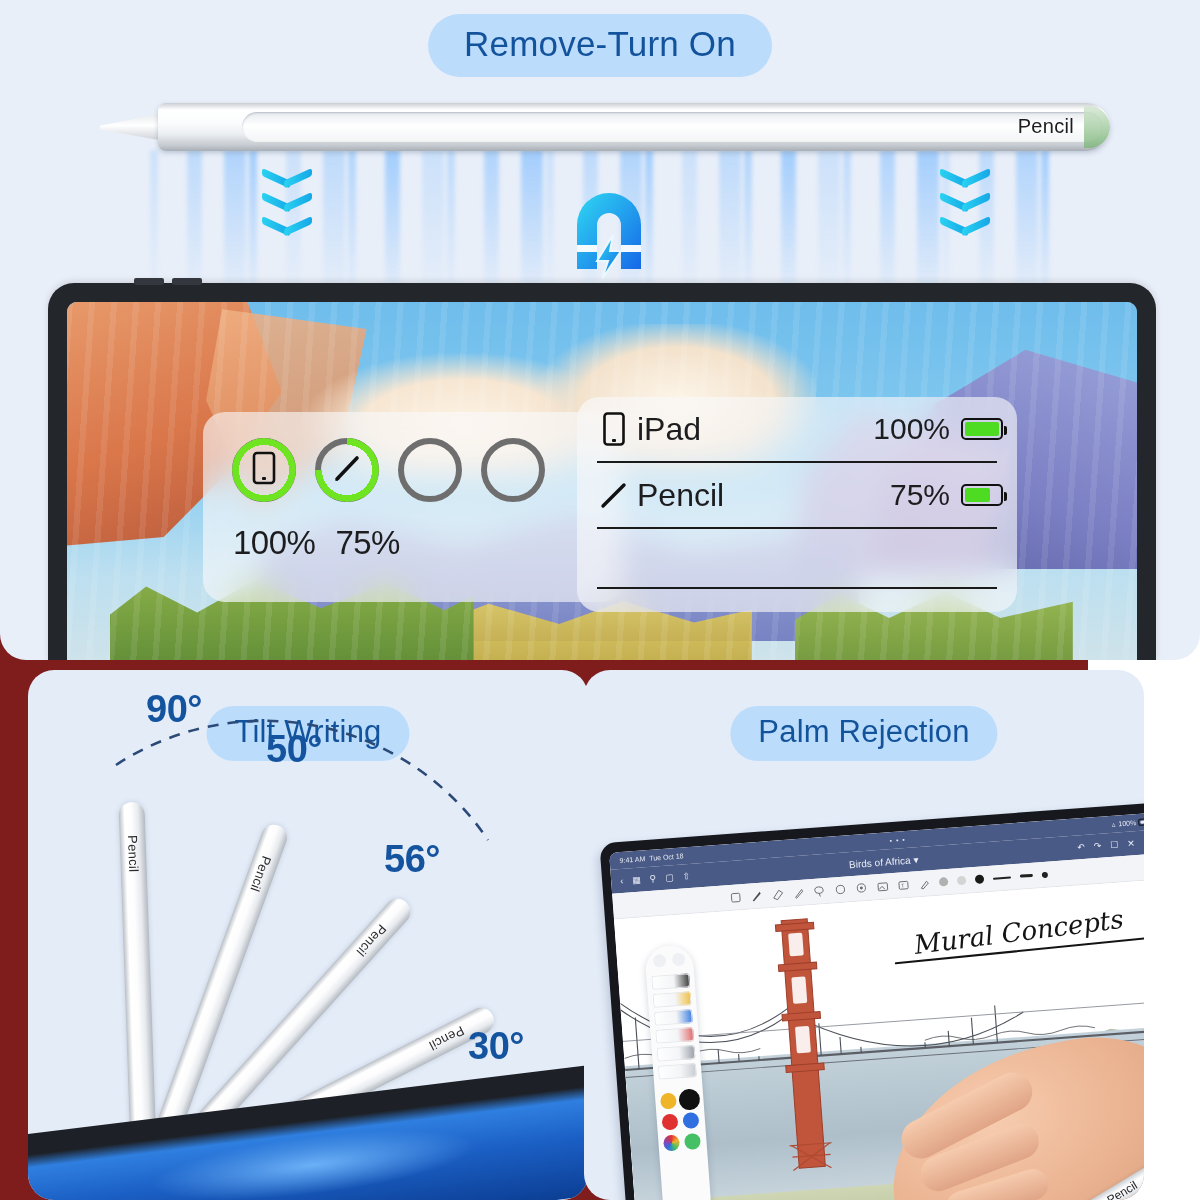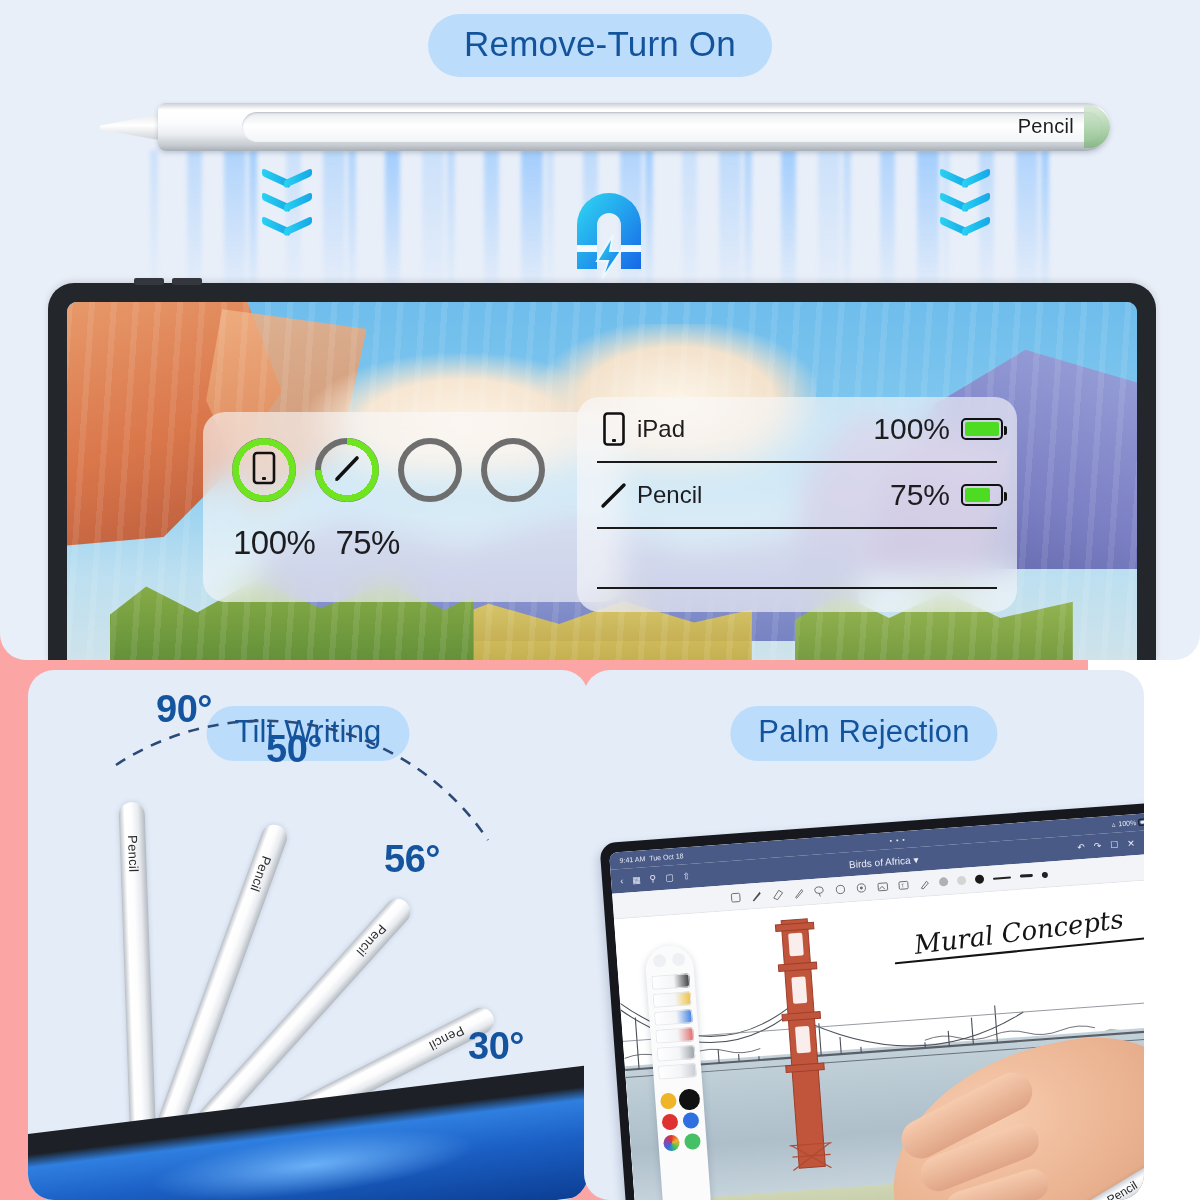--- a/index.html
+++ b/index.html
@@ -3,21 +3,21 @@
 <meta charset="utf-8">
 <title>Stylus Pencil Feature Panel</title>
 <style>
   * { box-sizing: border-box; margin: 0; padding: 0; }
   html, body {
     width: 1200px; height: 1200px;
     background: #ffffff;
     font-family: "Liberation Sans", sans-serif;
     overflow: hidden;
   }
-  .page { position: relative; width: 1088px; height: 1200px; background: #fca5a5; }
+  .page { position: relative; width: 1088px; height: 1200px; background: #7f1d1d; }
 
   
   .pill {
     display: inline-block;
     background: #bcdcfb;
     color: #12539c;
     border-radius: 999px;
     font-weight: 500;
     letter-spacing: .2px;
     white-space: nowrap;
@@ -162,21 +162,21 @@
   .ring-track { position:absolute; inset:0; border-radius:50%; border:6px solid #6e6e6e; }
   .ring-fill { position:absolute; inset:0; border-radius:50%; }
   .pct-row {
     display: flex; gap: 20px; padding-left: 30px; margin-top: 22px;
     font-size: 33px; color: #1d1d1f; letter-spacing: -.5px;
   }
 
   .widget-list { left: 510px; top: 95px; width: 440px; height: 215px; padding: 0 14px; }
   .list-row { display: flex; align-items: center; height: 64px; }
   .list-ico { width: 46px; display: flex; justify-content: center; }
-  .list-name { font-size: 24px; color: #1d1d1f; flex: 0 0 auto; }
+  .list-name { font-size: 32px; color: #1d1d1f; flex: 0 0 auto; }
   .list-right { margin-left: auto; display: flex; align-items: center; gap: 11px; }
   .list-pct { font-size: 30px; color: #1d1d1f; }
   .batt { position: relative; width: 42px; height: 22px; border: 2.5px solid #111; border-radius: 5px; }
   .batt::after { content:""; position:absolute; right:-6px; top:6px; width:3px; height:9px; background:#111; border-radius:0 2px 2px 0; }
   .batt i { position:absolute; left:2px; top:2px; bottom:2px; background:#4ddc21; border-radius:2px; display:block; }
   .divider { height: 2px; background: #1a1a1a; margin: 0 6px; }
 
   
   .panel-bl, .panel-br {
     position: absolute; top: 670px; height: 530px;
@@ -502,21 +502,21 @@
         <div class="tp-body"></div>
           <div class="tp-tip"></div>
         <span class="tp-label">Pencil</span>
       </div>
       <div class="tilt-pencil" style="transform:rotate(63deg)">
         <div class="tp-body"></div>
           <div class="tp-tip"></div>
         <span class="tp-label">Pencil</span>
       </div>
 
-      <span class="angle-lbl" style="left:128px;top:18px">90°</span>
+      <span class="angle-lbl" style="left:118px;top:18px">90°</span>
       <span class="angle-lbl" style="left:238px;top:58px">50°</span>
       <span class="angle-lbl" style="left:356px;top:168px">56°</span>
       <span class="angle-lbl" style="left:440px;top:355px">30°</span>
 
       <div class="tablet-edge"></div>
       <div class="tablet-sheen"></div>
     </div>
   </section>
 
   <section class="panel-br">

